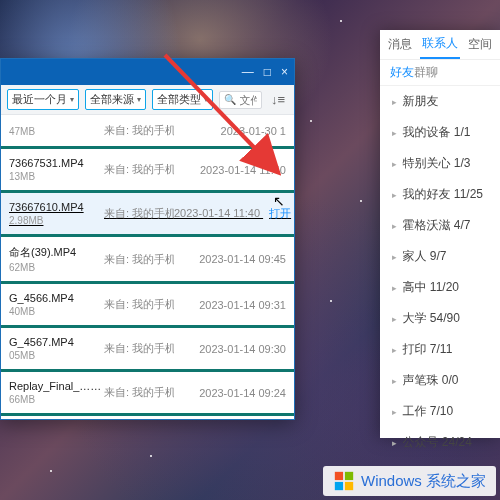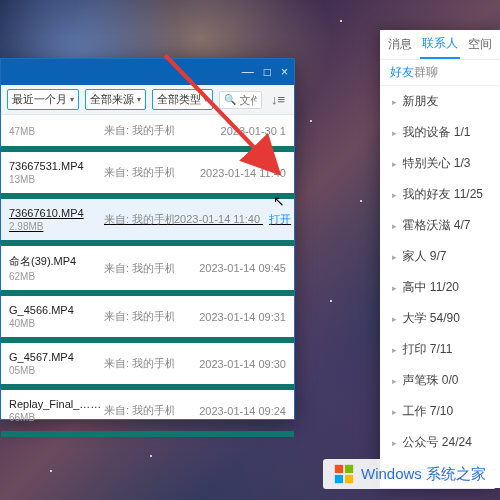--- a/index.html
+++ b/index.html
@@ -15,39 +15,39 @@
   .fw-titlebar { height: 26px; background: #0b62b5; display: flex; justify-content: flex-end; align-items: center; padding-right: 6px; gap: 10px; color: #dfeeff; font-size: 12px; }
   .fw-titlebar span { cursor: default; }
   .fw-toolbar { height: 30px; background: #f2f4f6; display: flex; align-items: center; gap: 6px; padding: 0 6px; border-bottom: 1px solid #e3e6ea; font-size: 11px; color: #333; }
   .dd { display: flex; align-items: center; gap: 3px; padding: 2px 4px; background: #fff; border: 1px solid #0ea5e9; border-radius: 2px; white-space: nowrap; }
   .dd .caret { font-size: 8px; color: #666; }
   .search { flex: 1; display: flex; align-items: center; background: #fff; border: 1px solid #d6d9de; border-radius: 2px; padding: 2px 4px; color: #aaa; min-width: 0; }
   .search .mag { font-size: 10px; margin-right: 3px; color: #888; }
   .search input { border: none; outline: none; font-size: 11px; width: 100%; color: #333; }
   .sort-icon { color: #666; font-size: 13px; padding: 0 3px; }
   .file-list { overflow: hidden; }
-  .file-row { display: flex; align-items: center; padding: 8px 8px; border-bottom: 6px solid #0f766e; font-size: 11px; }
+  .file-row { display: flex; align-items: center; padding: 8px 8px; border-bottom: 3px solid #0f766e; font-size: 11px; }
   .file-row.hover { background: #eaf3fc; text-decoration: underline; }
   .file-left { flex: 0 0 95px; overflow: hidden; }
   .fname { color: #222; white-space: nowrap; overflow: hidden; text-overflow: ellipsis; }
   .fsize { color: #999; font-size: 10px; margin-top: 2px; }
   .fsrc { flex: 0 0 70px; color: #888; white-space: nowrap; overflow: hidden; }
   .fdate { flex: 1; color: #888; white-space: nowrap; text-align: right; }
   .fopen { color: #1890ff; margin-left: 6px; white-space: nowrap; }
   .arrow { position: absolute; left: 155px; top: 45px; width: 140px; height: 140px; pointer-events: none; }
-  .contacts { position: absolute; right: 0; top: 30px; width: 120px; height: 458px; background: #fff; box-shadow: -2px 0 16px rgba(0,0,0,0.35); font-size: 12px; color: #333; }
+  .contacts { position: absolute; right: 0; top: 30px; width: 120px; height: 408px; background: #fff; box-shadow: -2px 0 16px rgba(0,0,0,0.35); font-size: 12px; color: #333; }
   .tabs1 { display: flex; height: 30px; border-bottom: 1px solid #eee; }
   .tabs1 div { flex: 1; display: flex; align-items: center; justify-content: center; font-size: 12px; color: #666; }
   .tabs1 .active { color: #1890ff; border-bottom: 2px solid #1890ff; }
   .tabs2 { display: flex; height: 26px; padding: 0 10px; align-items: center; border-bottom: 1px solid #f0f0f0;}
   .tabs2 div { font-size: 12px; color: #888; }
   .tabs2 .active { color: #1890ff; }
   .group-list div { padding: 7px 12px; font-size: 12px; color: #444; display: flex; align-items: center; }
   .group-list .chev { font-size: 9px; color: #aaa; margin-right: 6px; }
-  .watermark { position: absolute; right: 4px; bottom: 11px; display: flex; align-items: center; background: rgba(255,255,255,0.9); padding: 4px 10px; border-radius: 3px; font-size: 15px; color: #2a6fd6; font-weight: 500; }
+  .watermark { position: absolute; right: 4px; bottom: 4px; display: flex; align-items: center; background: rgba(255,255,255,0.9); padding: 4px 10px; border-radius: 3px; font-size: 15px; color: #2a6fd6; font-weight: 500; }
   .wm-logo { width: 22px; height: 22px; margin-right: 6px; }
   .cursor { position: absolute; left: 273px; top: 193px; font-size: 14px; color: #000; pointer-events: none; }
 </style>
 </head>
 <body>
 
 <div class="bg-nebula"></div>
 <div class="star" style="left:340px;top:20px"></div>
 <div class="star" style="left:310px;top:120px"></div>
 <div class="star" style="left:360px;top:200px"></div>

